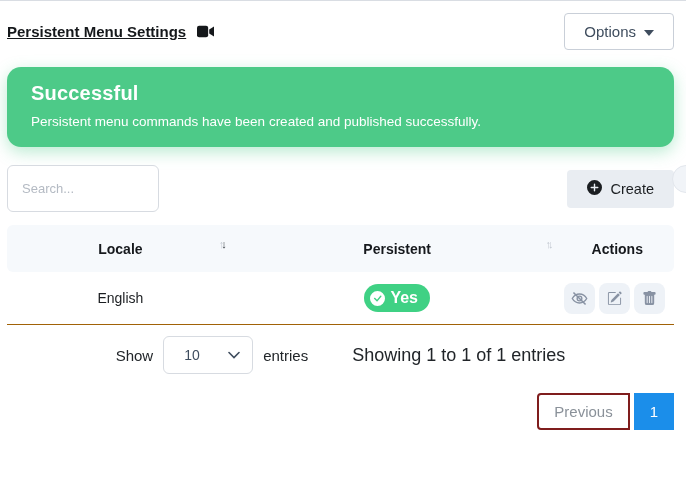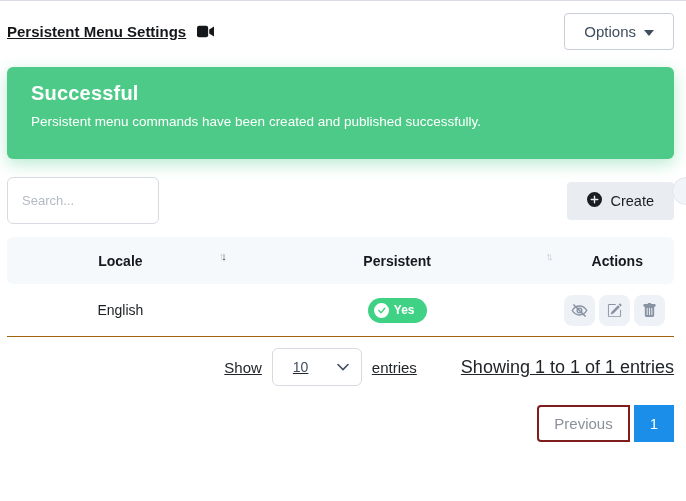--- a/index.html
+++ b/index.html
@@ -29,22 +29,22 @@
     display: flex; align-items: center; gap: 8px;
   }
   .caret-down {
     width: 0; height: 0; border-left: 5px solid transparent;
     border-right: 5px solid transparent; border-top: 6px solid #3f4d5e;
     display: inline-block; margin-top: 2px;
   }
 
   
   .alert {
-    margin-top: 17px; border-radius: 6px;
-    padding: 15px 24px 30px 24px;
+    margin-top: 17px; border-radius: 14px;
+    padding: 15px 24px 18px 24px;
     box-shadow: 0 5px 16px rgba(77, 202, 136, 0.38);
   }
   .alert-title { color: #ffffff; font-size: 20px; font-weight: bold; letter-spacing: 0.2px; }
   .alert-message { color: #ffffff; font-size: 13.5px; margin-top: 9px; }
 
   
   .toolbar {
     margin-top: 18px; display: flex; align-items: center; justify-content: space-between;
     position: relative;
   }
@@ -85,35 +85,35 @@
   .trow {
     display: flex; align-items: center; height: 53px;
     border-bottom: 1px solid #a16207; font-size: 14px; color: #1b1e21;
   }
   .td { text-align: center; }
   .td-locale { width: 34%; }
   .td-published { width: 49%; }
   .td-actions { width: 17%; display: flex; justify-content: flex-end; gap: 4px; padding-right: 9px; }
   .badge-yes {
     display: inline-flex; align-items: center; gap: 5px;
-    color: #fff; font-size: 12px; font-weight: bold;
+    color: #fff; font-size: 16px; font-weight: bold;
     border-radius: 999px; padding: 5px 12px 5px 6px;
   }
   .badge-yes svg { display: block; }
   .action-btn {
     width: 31px; height: 31px; border: none; border-radius: 8px;
     background: #eef2f7; display: flex; align-items: center; justify-content: center;
     cursor: pointer; color: #8892a3;
   }
   .action-btn svg { display: block; }
 
   
   .table-footer {
-    margin-top: 11px; display: flex; align-items: center; justify-content: flex-end;
-    font-size: 15px; color: #212529; text-decoration: underline;
+    margin-top: 11px; display: flex; align-items: center; justify-content: center;
+    font-size: 15px; color: #212529;
   }
   .show-entries { display: flex; align-items: center; gap: 10px; }
   .page-size-select {
     width: 90px; height: 38px; border: 1px solid #d7dbe1; border-radius: 6px;
     background: #fff; display: flex; align-items: center; justify-content: space-between;
     padding: 0 12px 0 20px; font-size: 14px; color: #3f4d5e; cursor: pointer;
   }
   .chevron-down svg { display: block; }
   .summary { font-size: 18px; color: #212529; margin-left: 44px; }
 

